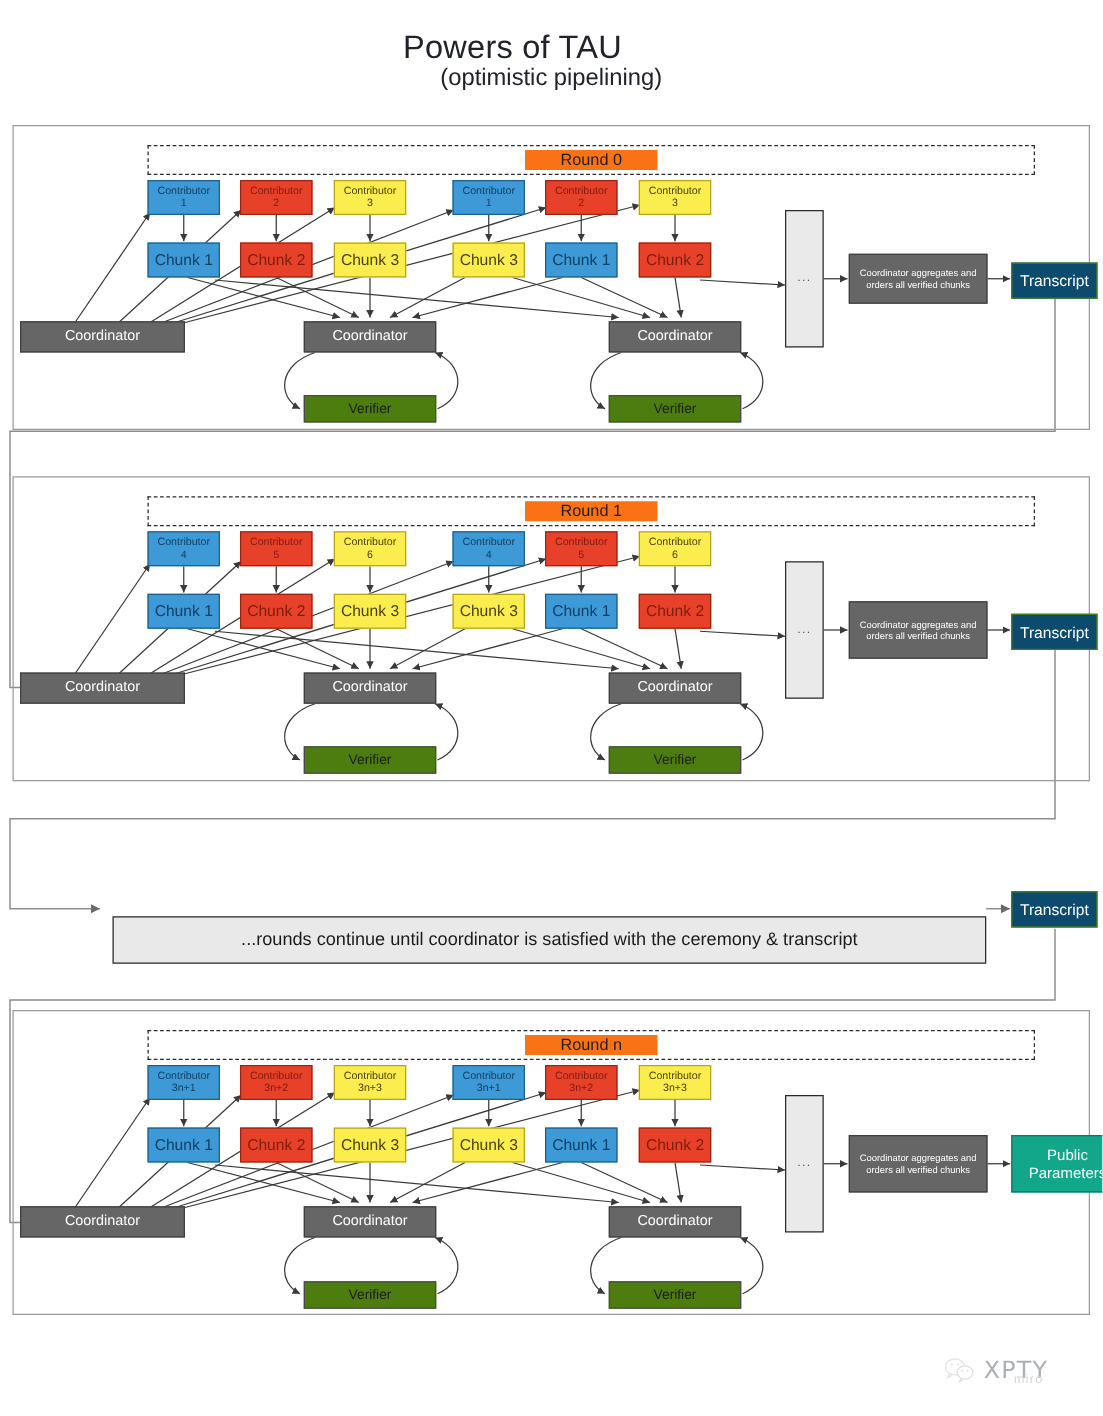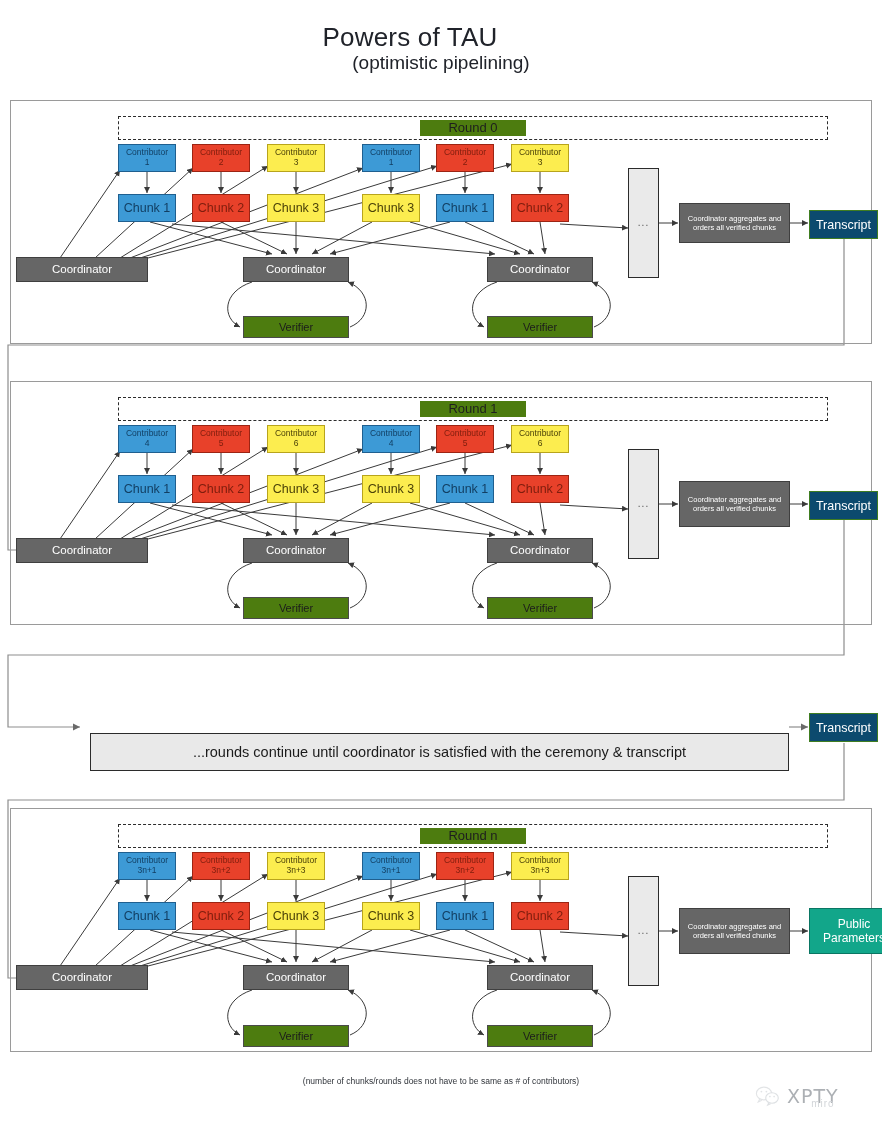--- a/index.html
+++ b/index.html
@@ -30,21 +30,21 @@
   }
 
   
   .round-frame{
     border:1px solid #9a9a9a;background:transparent;
   }
   .round-dash{
     border:1.4px dashed #2b2b2b;background:transparent;
   }
   .round-label{
-    font-size:13px;color:#1e1e1e;background:#4d7c0f;
+    font-size:13px;color:#1e1e1e;background:#f97316;
     text-align:center;line-height:16px;
   }
 
   
   .node{
     box-sizing:border-box;
     display:flex;align-items:center;justify-content:center;
     text-align:center;line-height:1.12;
   }
   .contributor{
@@ -373,21 +373,20 @@
   <div class="abs node verifier" style="left:243px;top:1025px;width:106px;height:22px;">Verifier</div>
   <div class="abs node verifier" style="left:487px;top:1025px;width:106px;height:22px;">Verifier</div>
 
   <div class="abs node ellipsis-box" style="left:628px;top:876px;width:31px;height:110px;">...</div>
   <div class="abs node agg" style="left:679px;top:908px;width:111px;height:46px;">Coordinator aggregates and orders all verified chunks</div>
   <div class="abs node pubparams" style="left:809px;top:908px;width:90px;height:46px;">
     <span><span>Public</span><br>
     <span>Parameters</span></span>
   </div>
 
-  <div class="abs footnote" style="left:0;top:1076px;">(number of chunks/rounds does not have to be same as # of contributors)</div>
 
   <div class="abs wm" style="left:755px;top:1085px;justify-content:space-between;">
     <svg width="26" height="22" viewBox="0 0 26 22">
       <ellipse cx="9" cy="8.5" rx="7.6" ry="6.4" fill="none" stroke="#d7dadd" stroke-width="1.1"></ellipse>
       <path d="M5,13.5 L3.2,17 L6.8,15.2" fill="none" stroke="#d7dadd" stroke-width="1.1"></path>
       <circle cx="6.4" cy="6.6" r="0.9" fill="#d7dadd"></circle>
       <circle cx="11.4" cy="6.6" r="0.9" fill="#d7dadd"></circle>
       <ellipse cx="17" cy="13" rx="6.3" ry="5.3" fill="#ffffff" stroke="#d0d4d8" stroke-width="1.1"></ellipse>
       <path d="M14,17.4 L12.6,20.2 L15.6,18.8" fill="none" stroke="#d0d4d8" stroke-width="1.1"></path>
       <circle cx="14.9" cy="11.6" r="0.8" fill="#d0d4d8"></circle>

